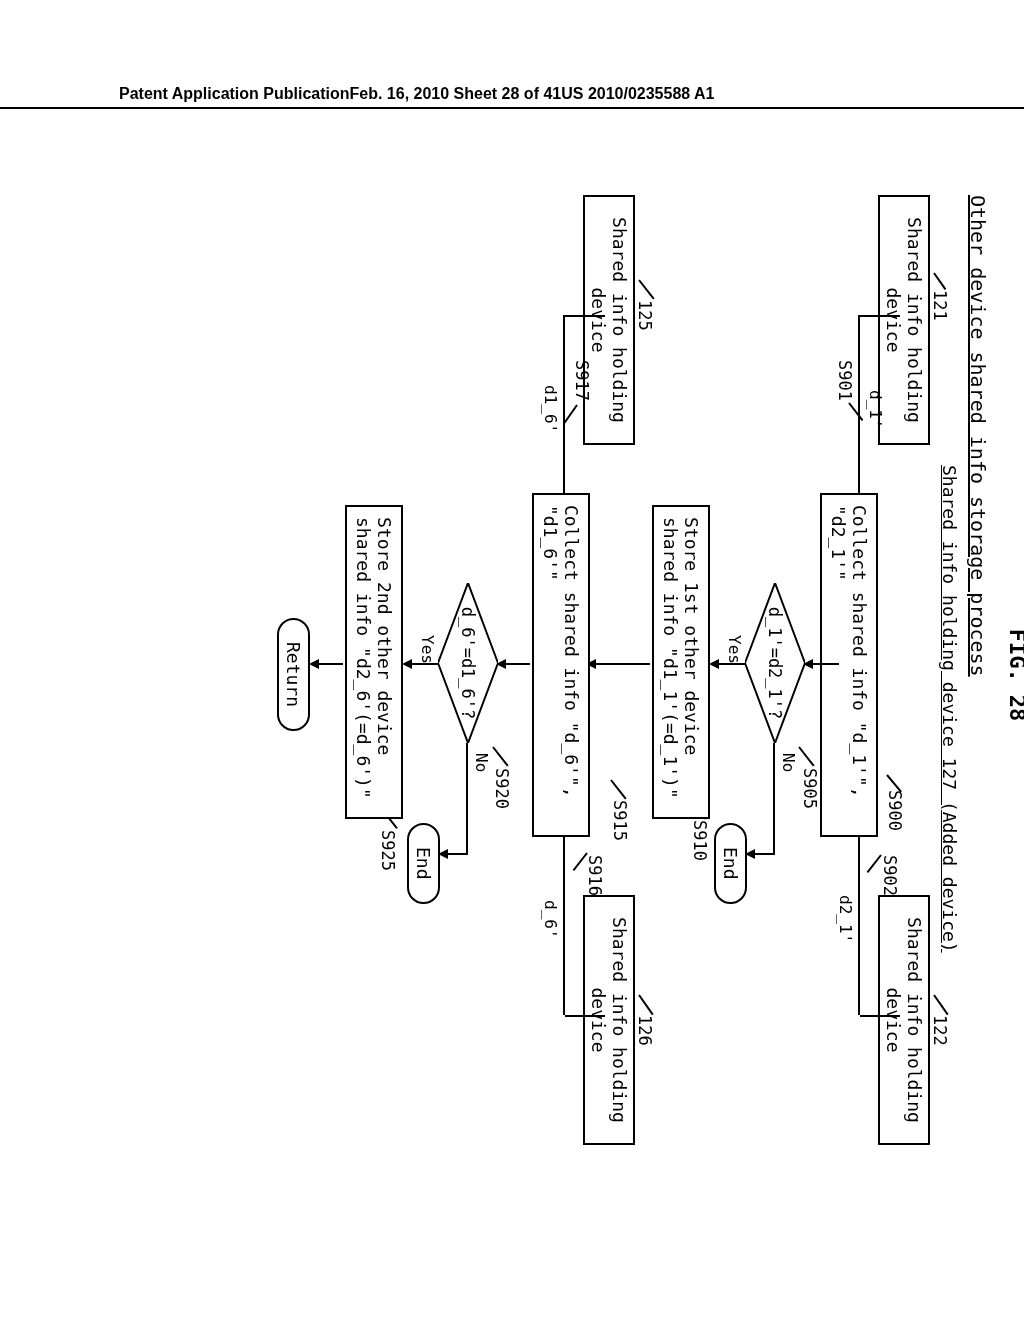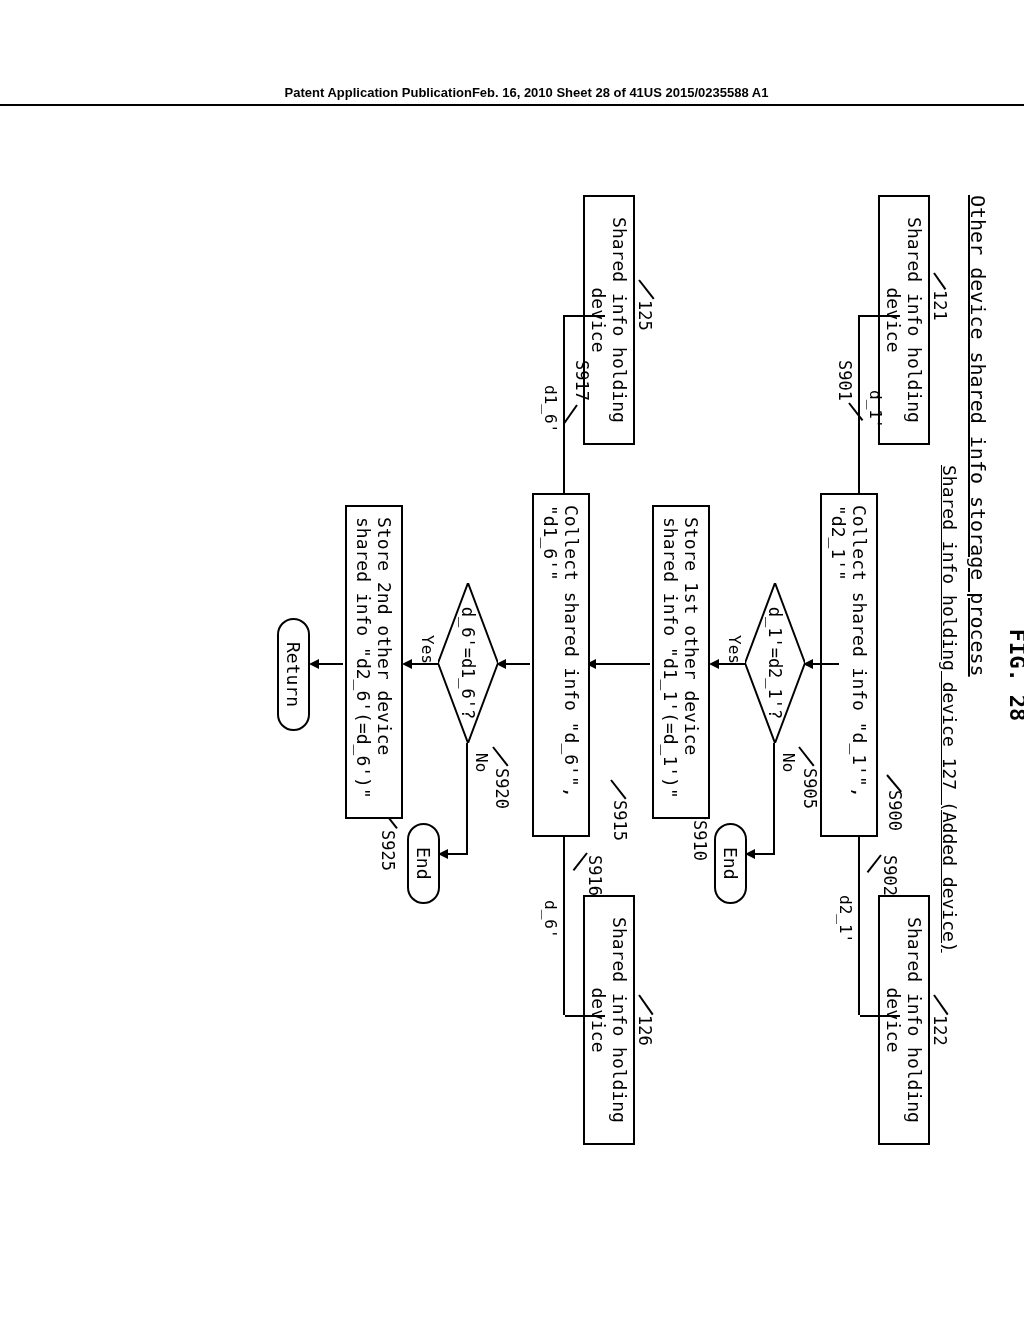--- a/index.html
+++ b/index.html
@@ -14,23 +14,23 @@
   .header {
     position: absolute;
     top: 85px;
     left: 0;
     right: 0;
     border-bottom: 2px solid #000;
     padding: 0 90px 4px 90px;
   }
   .header-row {
     display: flex;
-    justify-content: center;
+    justify-content: flex-start;
     font-weight: bold;
-    font-size: 13px;
+    font-size: 16px;
     margin-left: 29px;
   }
   .figure-area {
     position: absolute;
     left: 150px;
     top: 165px;
     width: 770px;
     height: 970px;
     transform: rotate(90deg);
     transform-origin: center center;
@@ -160,21 +160,21 @@
     transform-origin: left center;
   }
 </style>
 </head>
 <body>
 
 <div class="header">
   <div class="header-row">
     <div>Patent Application Publication</div>
     <div>Feb. 16, 2010  Sheet 28 of 41</div>
-    <div>US 2015/0235588 A1</div>
+    <div>US 2010/0235588 A1</div>
   </div>
 </div>
 
 <div class="figure-area">
   <div class="fig-content">
 
     <div class="fig-title">FIG. 28</div>
 
     <div class="process-title">Other device shared info storage process</div>
 

